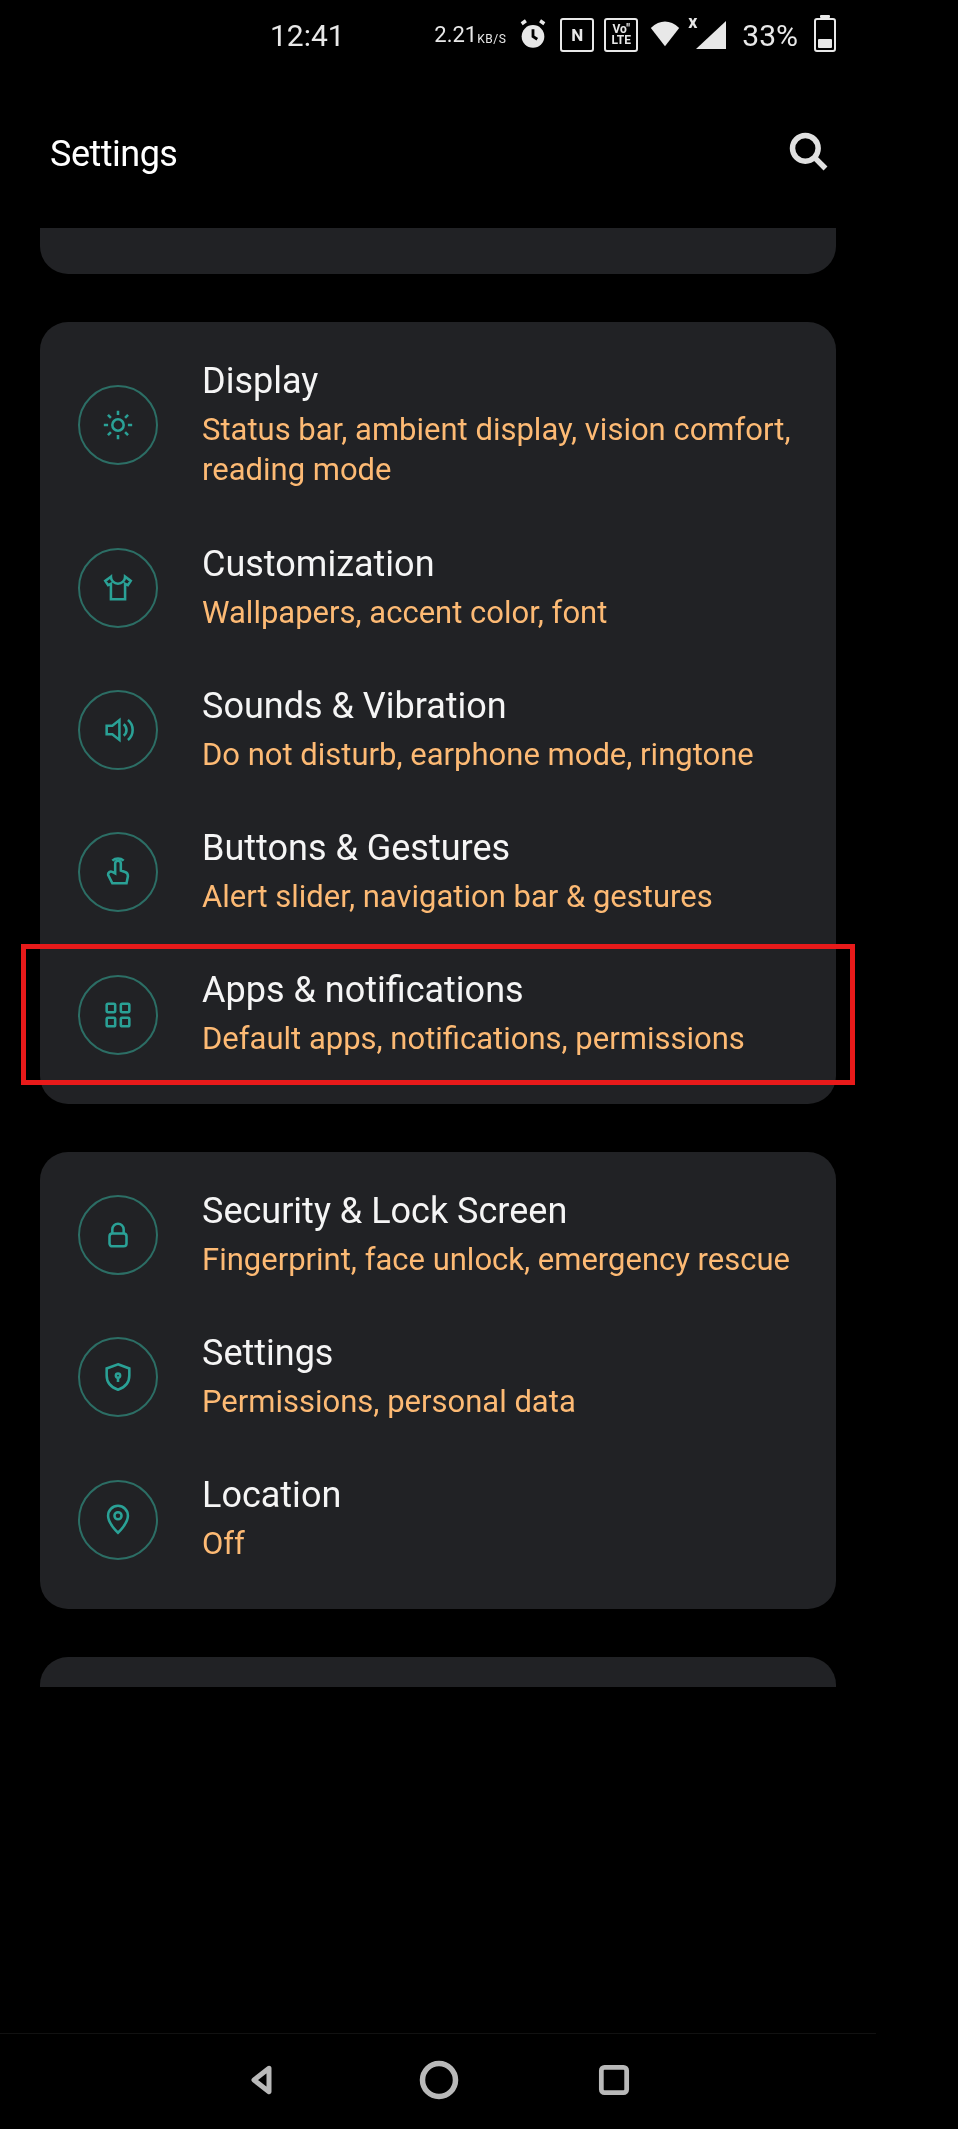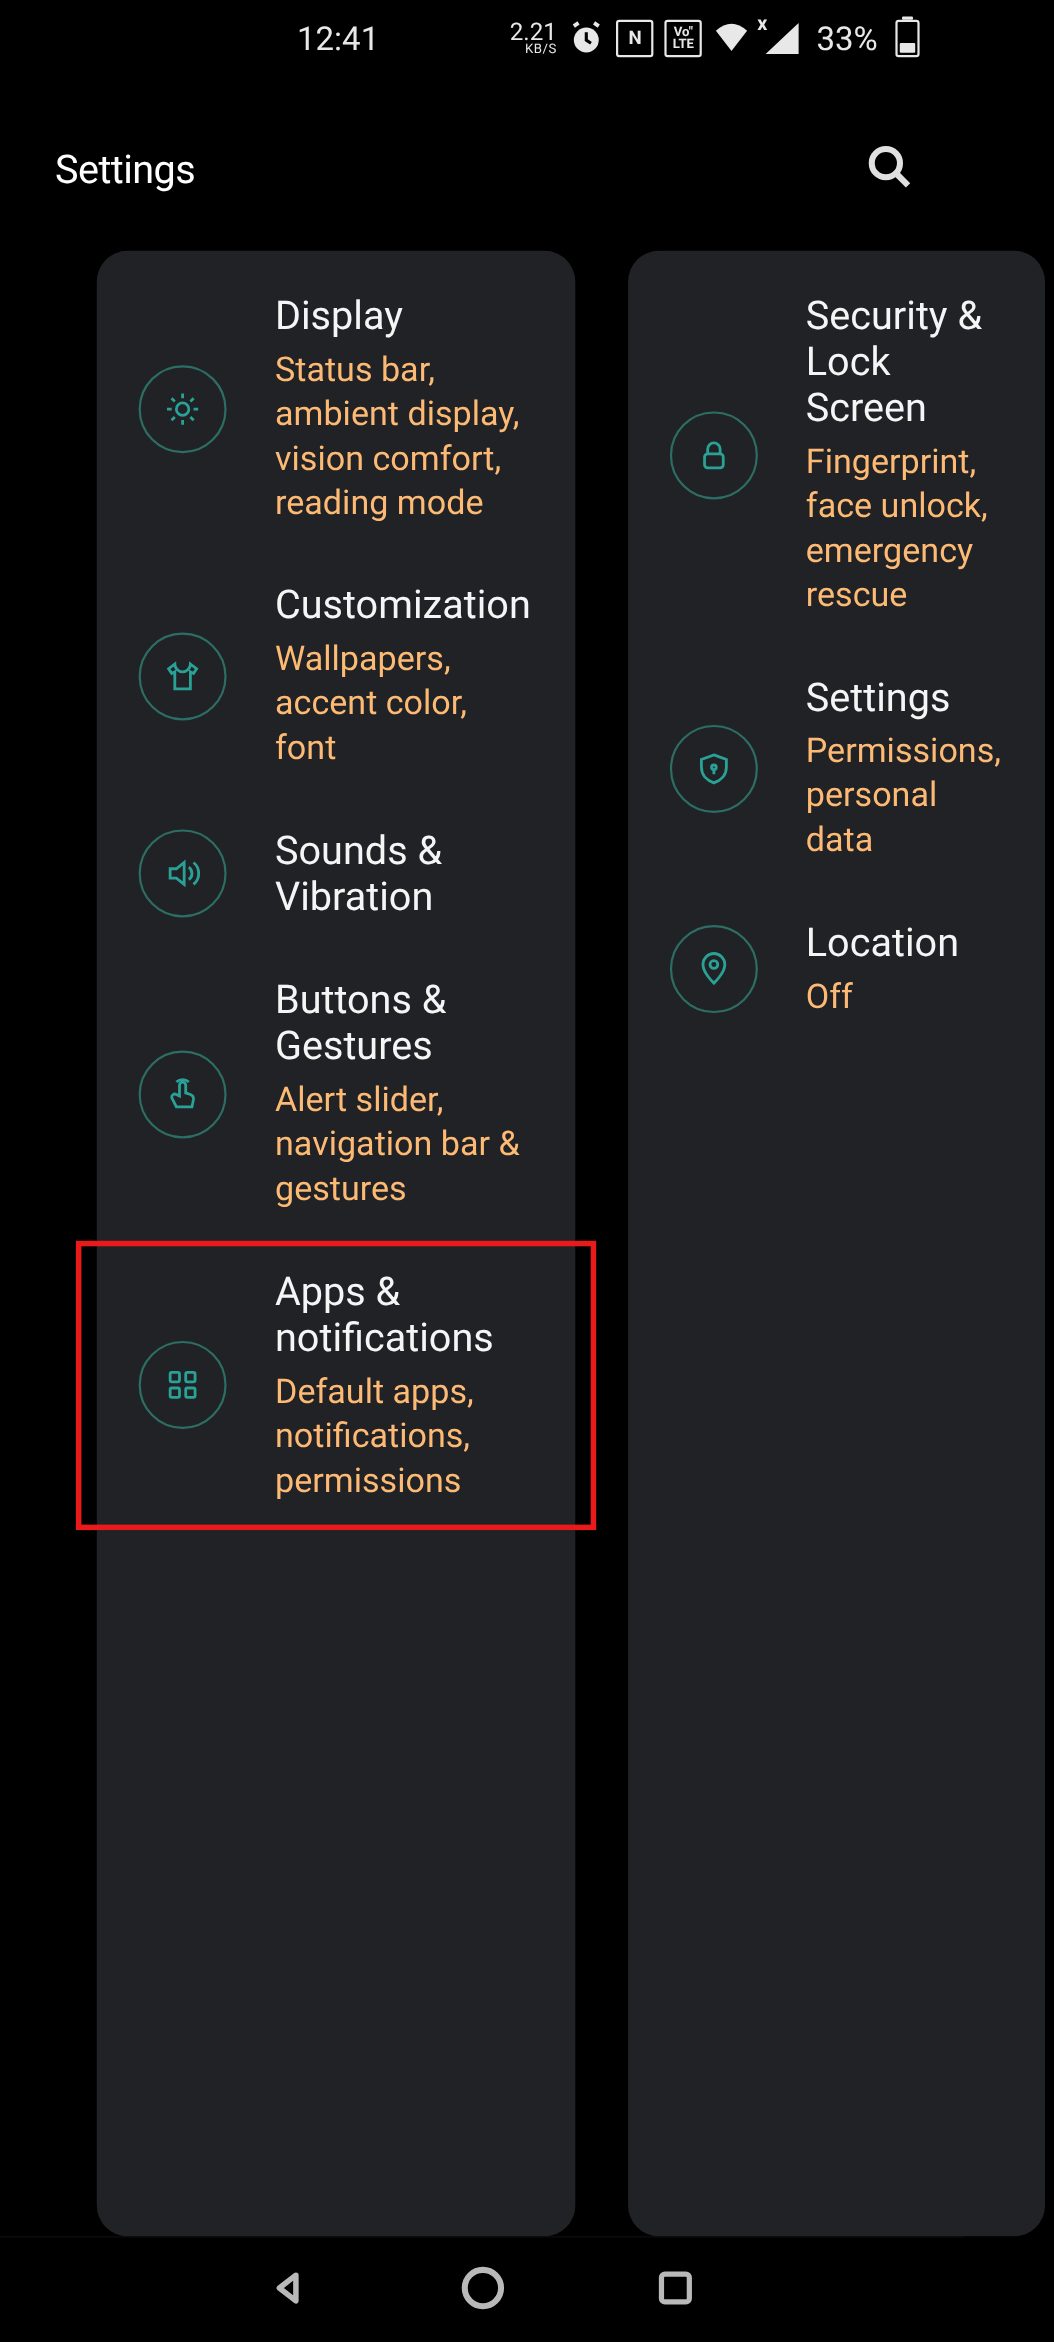--- a/index.html
+++ b/index.html
@@ -23,21 +23,21 @@
     display: flex;
     align-items: center;
     justify-content: space-between;
     padding: 0 40px;
     font-size: 30px;
     font-weight: 400;
     color: #e8e8e8;
   }
   .status-left { flex: 1; display: flex; align-items: center; padding-left: 230px; }
   .status-right { display: flex; align-items: center; gap: 10px; }
-  .status-kbs { display: flex; flex-direction: column; align-items: flex-end; line-height: 0.85; }
+  .status-kbs { display: flex; flex-direction: row; align-items: flex-end; line-height: 0.85; }
   .status-kbs .top { font-size: 22px; }
   .status-kbs .bot { font-size: 12px; letter-spacing: 0.5px; }
   .status-icon { width: 34px; height: 34px; display: inline-flex; align-items: center; justify-content: center; }
   .status-icon svg { width: 100%; height: 100%; }
   .status-box { border: 2.5px solid #e8e8e8; border-radius: 3px; width: 34px; height: 34px; display: inline-flex; align-items: center; justify-content: center; font-size: 17px; font-weight: 700; }
   .status-volte { font-size: 12px; line-height: 0.9; text-align: center; }
   .battery-pct { font-size: 30px; margin-left: 6px; }
   .batt-icon { width: 22px; height: 34px; border: 2.5px solid #e8e8e8; border-radius: 3px; position: relative; margin-left: 6px; }
   .batt-icon::before { content:""; position:absolute; top:-5px; left:50%; transform:translateX(-50%); width:10px; height:3px; background:#e8e8e8; border-radius:1px;}
   .batt-icon::after { content:""; position:absolute; bottom:2px; left:2px; right:2px; height:30%; background:#e8e8e8; border-radius:1px;}
@@ -46,21 +46,21 @@
   .cell-x { position:absolute; top:-10px; left:-4px; font-size:18px; color:#e8e8e8; font-weight:700;}
   .header {
     display: flex;
     align-items: center;
     justify-content: space-between;
     padding: 60px 45px 50px 50px;
   }
   .header h1 { font-size: 36px; font-weight: 400; letter-spacing: -0.5px; }
   .search-btn { color: #e0e0e0; }
   .search-btn svg { width: 44px; height: 44px; stroke: #e0e0e0; stroke-width: 3; fill: none; }
-  .content { flex: 1; padding: 0 40px; display: flex; flex-direction: row; gap: 48px; }
+  .content { flex: 1; padding: 0 40px; display: flex; flex-direction: column; gap: 48px; }
   .card-partial-top {
     background: #212225;
     border-radius: 0 0 28px 28px;
     height: 46px;
   }
   .card {
     background: #212225;
     border-radius: 28px;
     padding: 12px 0 18px;
   }
@@ -191,20 +191,21 @@
 
       <div class="row">
         <span class="icon-ring">
           <svg viewBox="0 0 24 24">
               <path d="M4 9v6h4l5 4V5L8 9H4z"></path>
               <path d="M16 8a5 5 0 0 1 0 8M19 5a9 9 0 0 1 0 14"></path>
             </svg>
         </span>
         <div class="row-text">
           <span class="row-title">Sounds &amp; Vibration</span>
+          <span class="row-sub">Do not disturb, earphone mode, ringtone</span>
         </div>
       </div>
 
       <div class="row">
         <span class="icon-ring">
           <svg viewBox="0 0 24 24">
               <path d="M10 11V6a2 2 0 0 1 4 0v5l3 1a3 3 0 0 1 2 3l-1 5H8l-3-6a2 2 0 0 1 3-2l2 1z"></path>
               <path d="M8 4a6 6 0 0 1 8 0"></path>
             </svg>
         </span>

